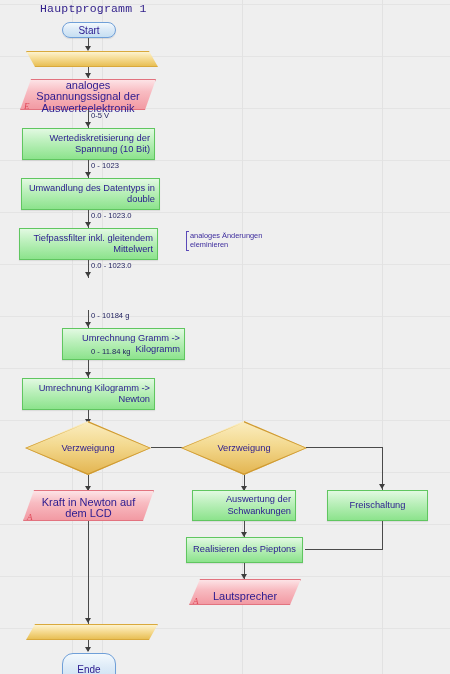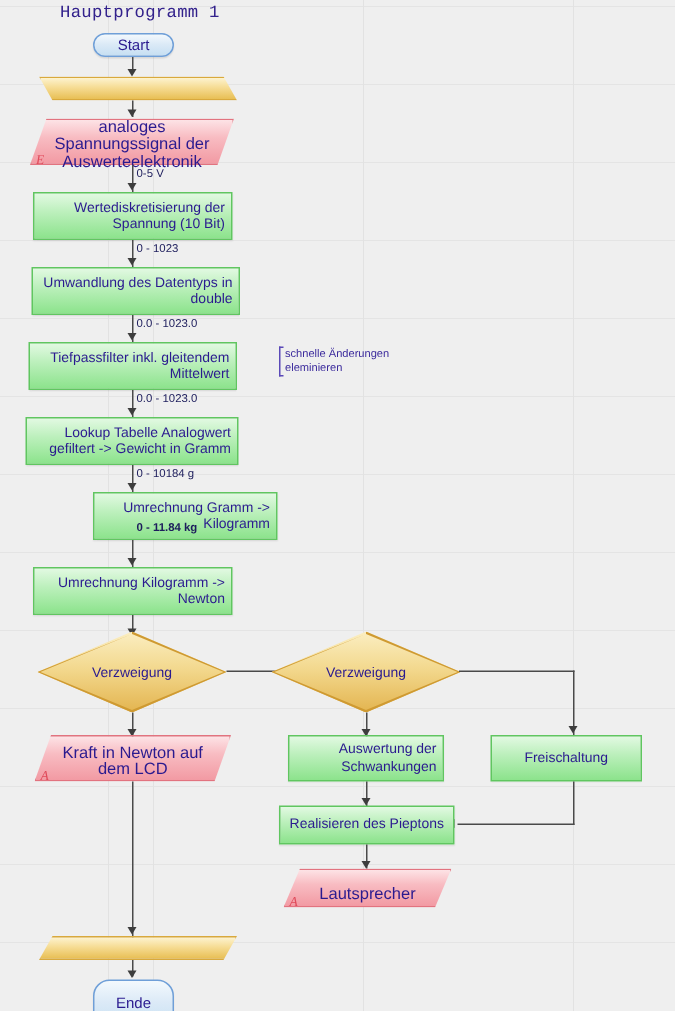--- a/index.html
+++ b/index.html
@@ -167,40 +167,39 @@
 
   <div class="vline" style="left:88px;top:210px;height:18px;"></div>
   <div class="arrow-d" style="left:85px;top:222px;"></div>
   <div class="elabel" style="left:91px;top:211px;">0.0 - 1023.0</div>
 
   <div class="node proc" style="left:19px;top:228px;width:139px;height:32px;">Tiefpassfilter inkl. gleitendem Mittelwert</div>
 
   <div class="note" style="left:186px;top:231px;width:84px;height:20px;">
     <div class="bar"></div>
     <div class="body">
-      <div>schnelle Änderungen</div>
+      <div>analoges Änderungen</div>
       <div>eleminieren</div>
     </div>
   </div>
 
   <div class="vline" style="left:88px;top:260px;height:18px;"></div>
   <div class="arrow-d" style="left:85px;top:272px;"></div>
   <div class="elabel" style="left:91px;top:261px;">0.0 - 1023.0</div>
 
-  <div class="node proc" style="left:17px;top:278px;width:142px;height:32px;">Lookup Tabelle Analogwert gefiltert -&gt; Gewicht in Gramm</div>
 
   <div class="vline" style="left:88px;top:310px;height:18px;"></div>
   <div class="arrow-d" style="left:85px;top:322px;"></div>
   <div class="elabel" style="left:91px;top:311px;">0 - 10184 g</div>
 
   <div class="node proc" style="left:22px;top:328px;width:123px;height:32px;margin-left:40px;">Umrechnung Gramm -&gt; Kilogramm</div>
 
   <div class="vline" style="left:88px;top:360px;height:18px;"></div>
   <div class="arrow-d" style="left:85px;top:372px;"></div>
-  <div class="elabel" style="left:91px;top:347px;font-weight:bold;">0 - 11.84 kg</div>
+  <div class="elabel" style="left:91px;top:347px;">0 - 11.84 kg</div>
 
   <div class="node proc" style="left:22px;top:378px;width:133px;height:32px;">Umrechnung Kilogramm -&gt; Newton</div>
 
   <div class="vline" style="left:88px;top:410px;height:14px;"></div>
   <div class="arrow-d" style="left:85px;top:419px;"></div>
 
   <div class="dec" style="left:25px;top:421px;width:126px;height:54px;">
     <div class="shape"></div>
     <div class="edge"></div>
     <div class="txt">Verzweigung</div>

